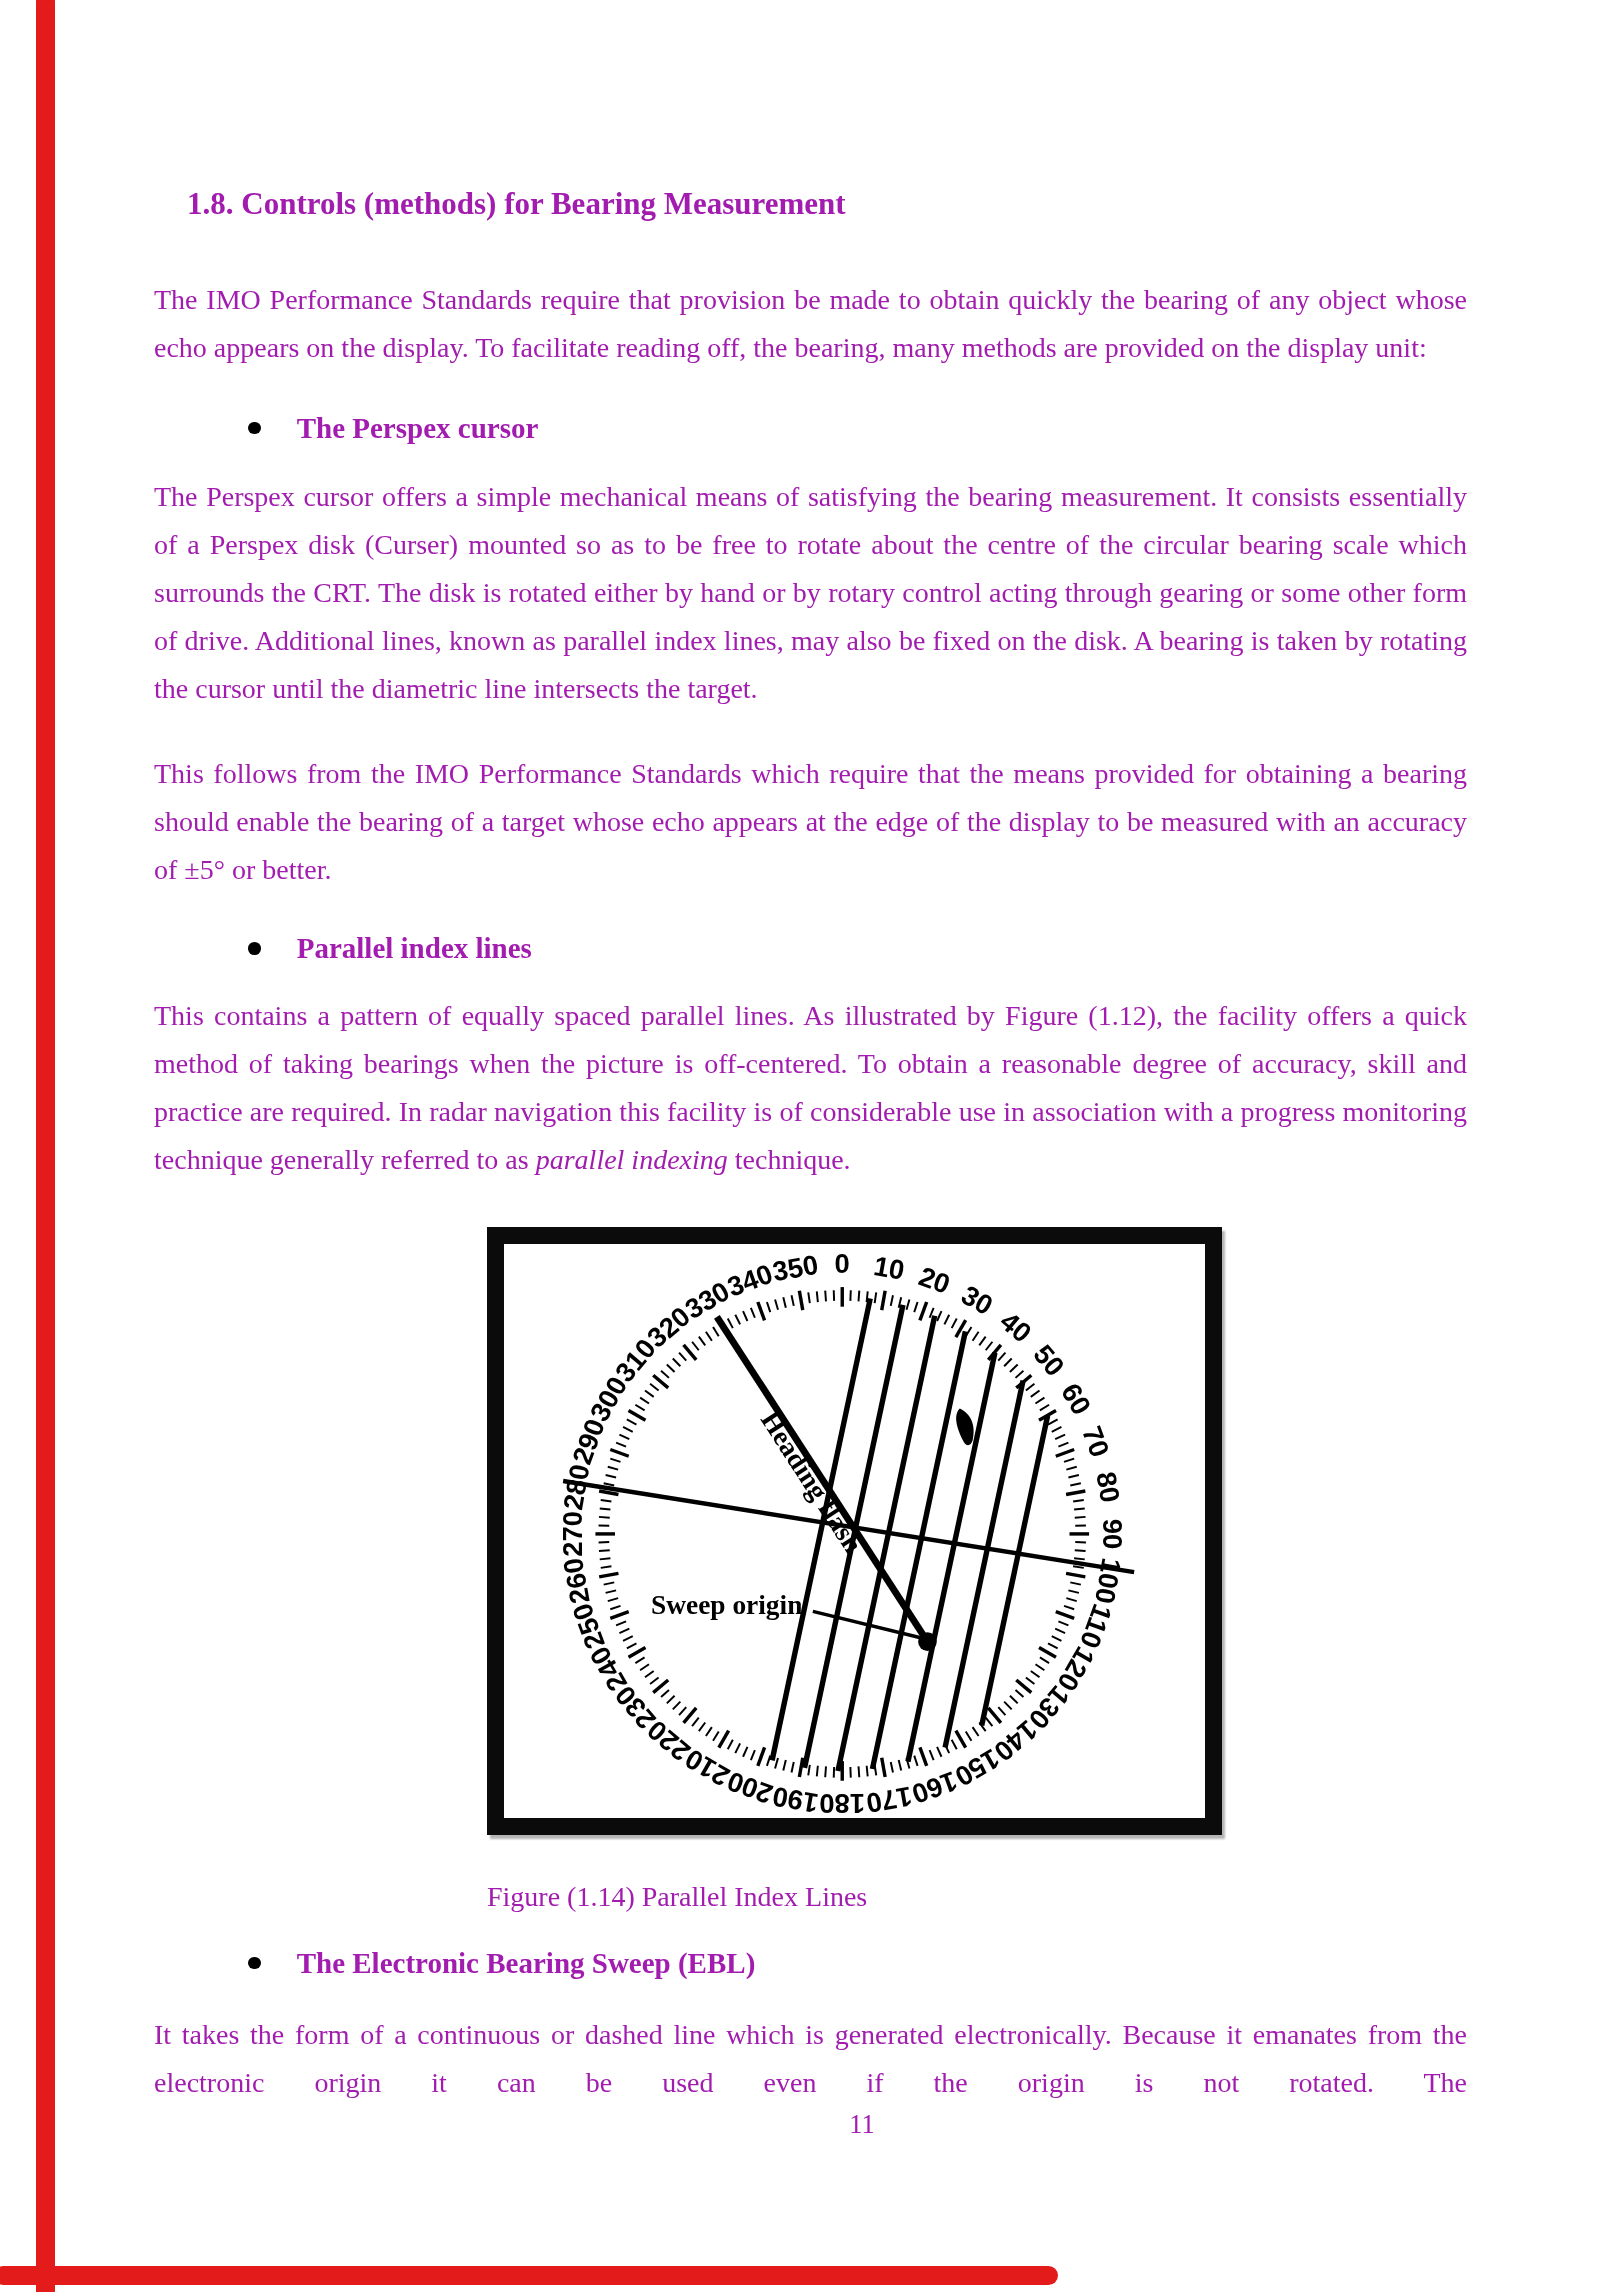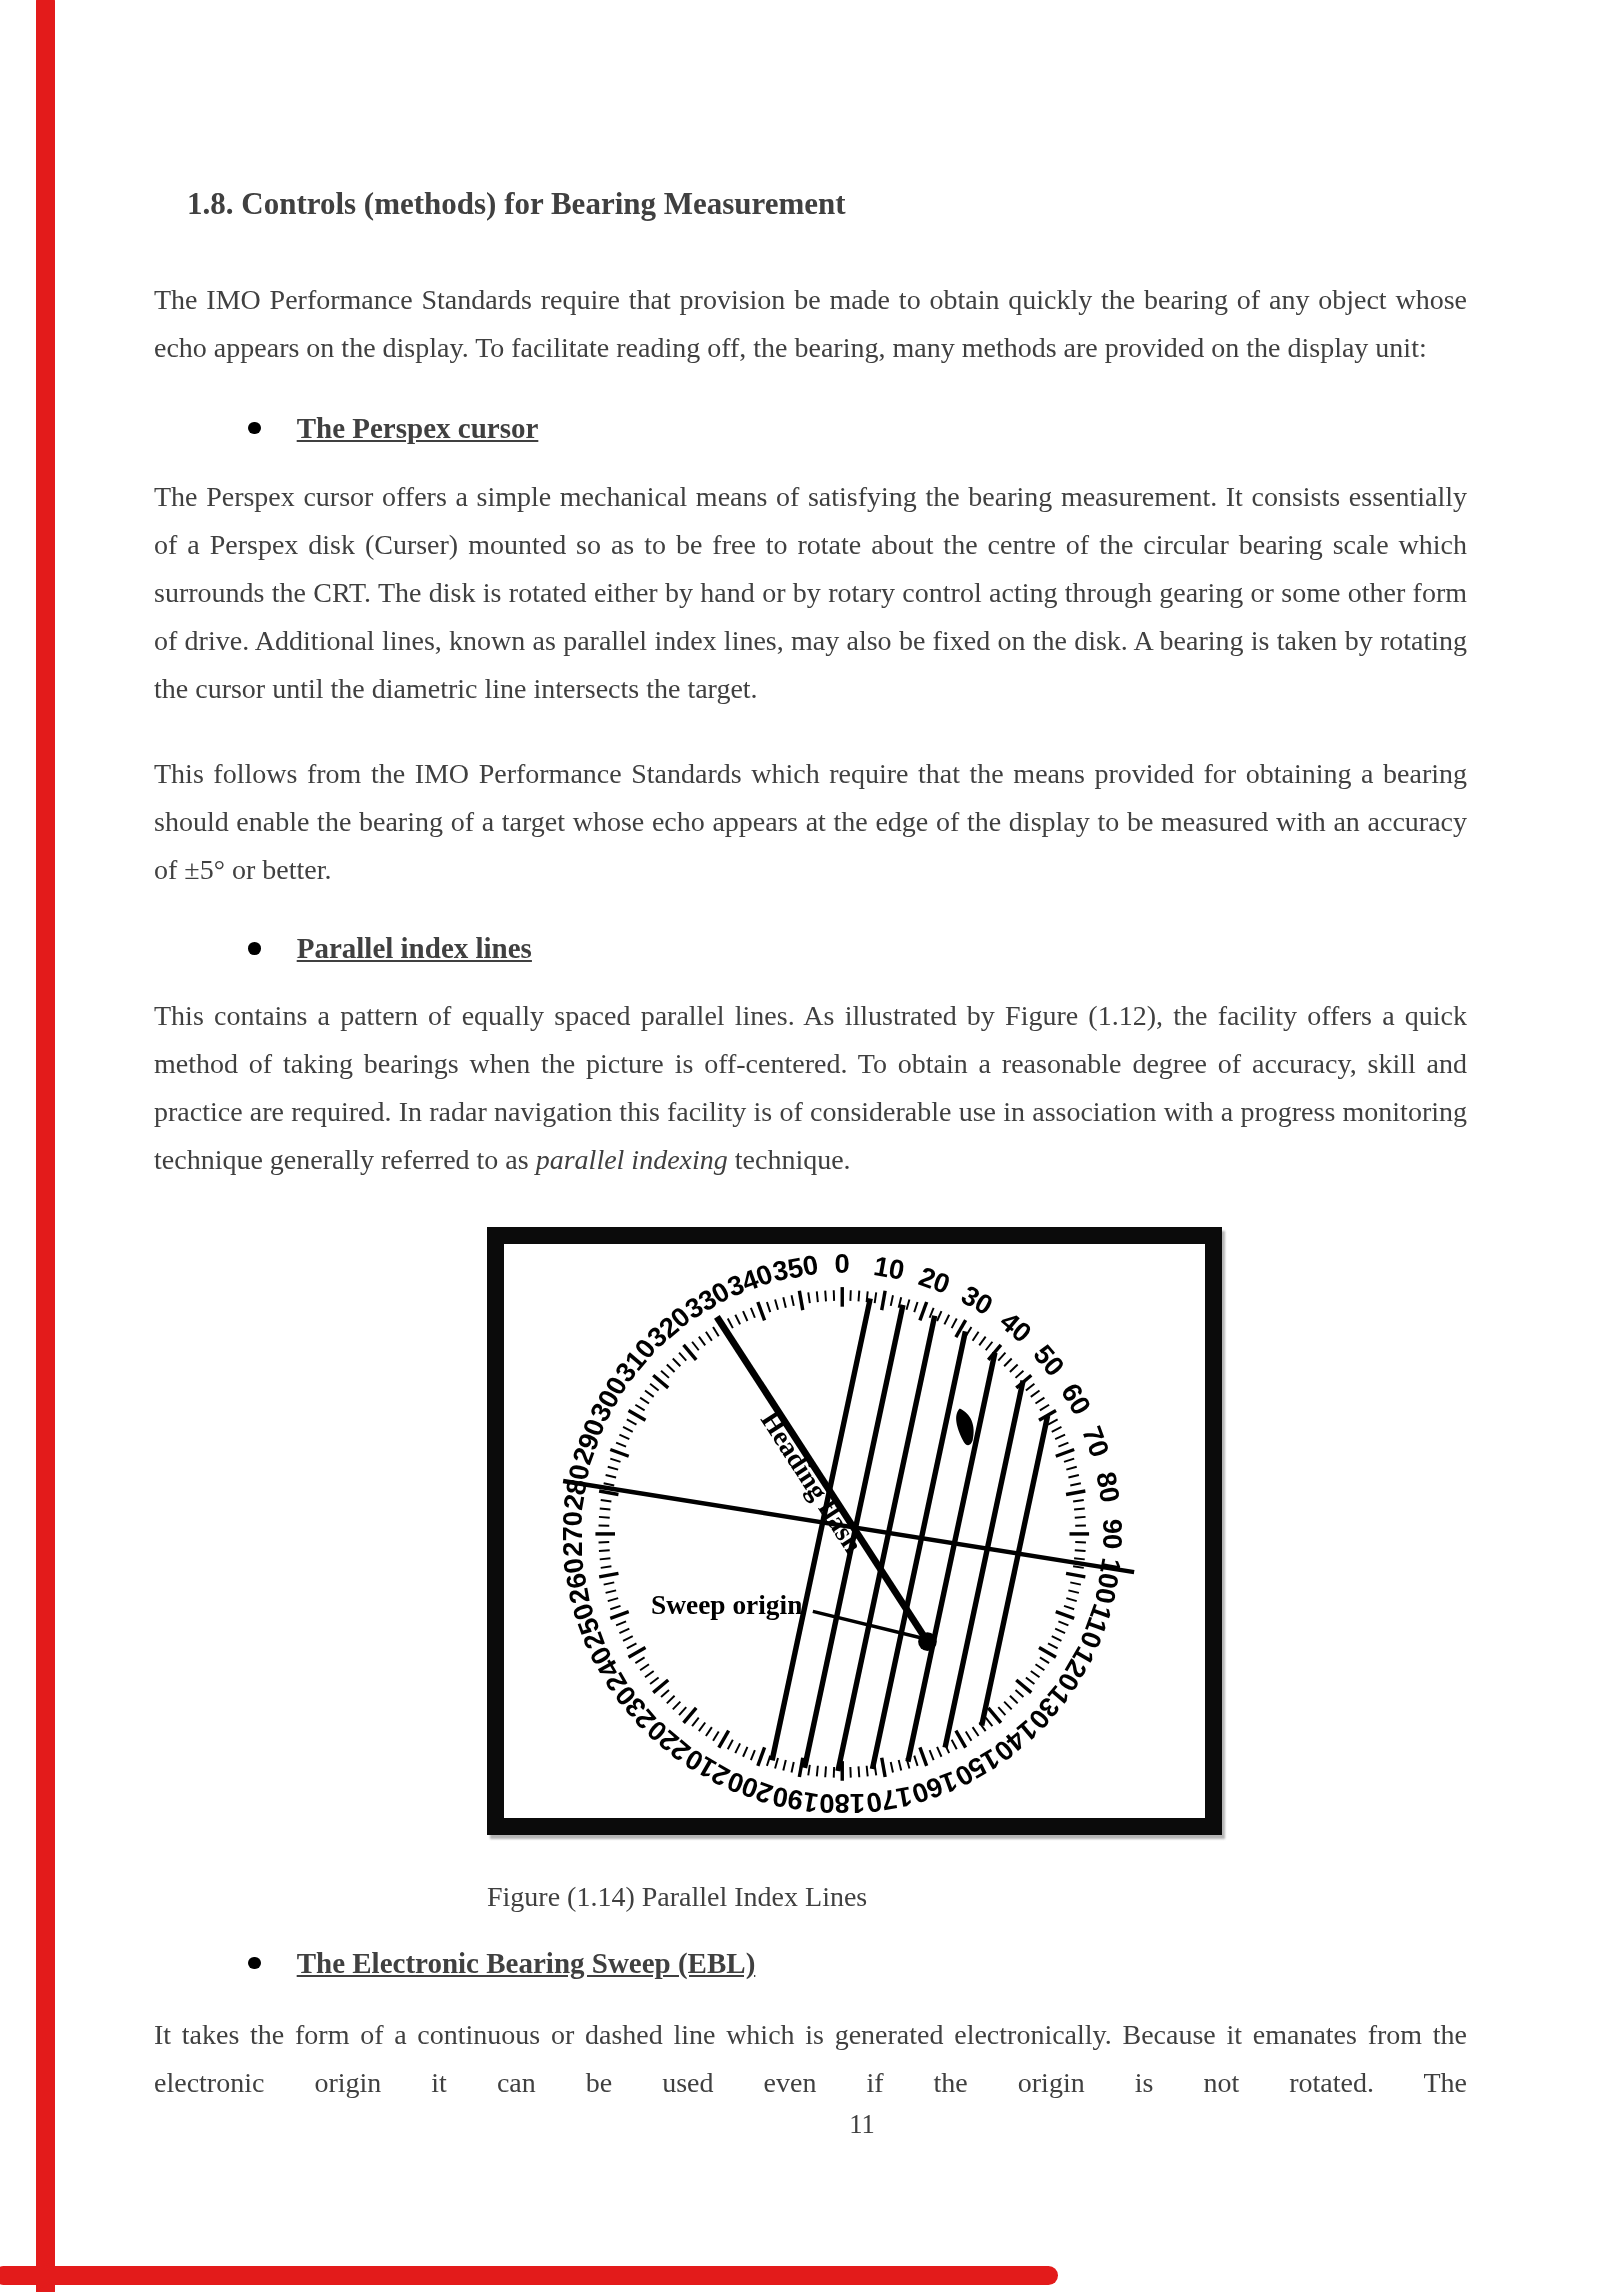--- a/index.html
+++ b/index.html
@@ -1,27 +1,27 @@
 <!DOCTYPE html>
 <html><head>
 <meta charset="utf-8">
 <style>
   html,body{margin:0;padding:0;background:#fff;}
   .page{position:relative;width:1621px;height:2293px;background:#ffffff;
-        font-family:"Liberation Serif",serif;color:#404040;overflow:hidden;}
+        font-family:"Liberation Serif",serif;color:#a21caf;overflow:hidden;}
   .content{position:absolute;left:154px;top:0;width:1313px;}
   h1.title{font-size:31px;line-height:36px;font-weight:bold;margin:186px 0 0 33px;}
   p.body{font-size:28px;line-height:48px;text-align:justify;margin:0;}
   p.body i{font-style:italic;}
   #p-intro{margin-top:54px;}
   #p-perspex1{margin-top:27.4px;}
   #p-perspex2{margin-top:37px;}
   #p-pil{margin-top:25.5px;}
   #p-ebl{margin-top:30px;text-align-last:justify;}
-  .bullet-row{display:flex;margin-top:38px;text-decoration:underline;}
+  .bullet-row{display:flex;margin-top:38px;}
   .bullet-row.tight{margin-top:36px;}
   .bullet-row.caption-follow{margin-top:30px;}
   .bdot{width:12.7px;height:12.7px;border-radius:50%;background:#000;margin:11.8px 36px 0 94px;flex:0 0 auto;}
   .blabel{font-weight:bold;font-size:29px;line-height:36px;}
   .figure-outer{margin:43px 0 0 333px;width:735px;}
   .figure-frame{box-sizing:border-box;width:735px;height:608px;border:17.6px solid #0b0b0b;
                 background:#fff;box-shadow:2.9px 3.9px 2px rgba(90,90,90,.45);}
   .figure-frame svg{display:block;}
   .caption-row{margin:44px 0 0 333px;width:735px;text-align:left;font-size:28px;line-height:36px;}
   .page-number{position:absolute;top:2109px;left:16px;width:1621px;text-align:center;

